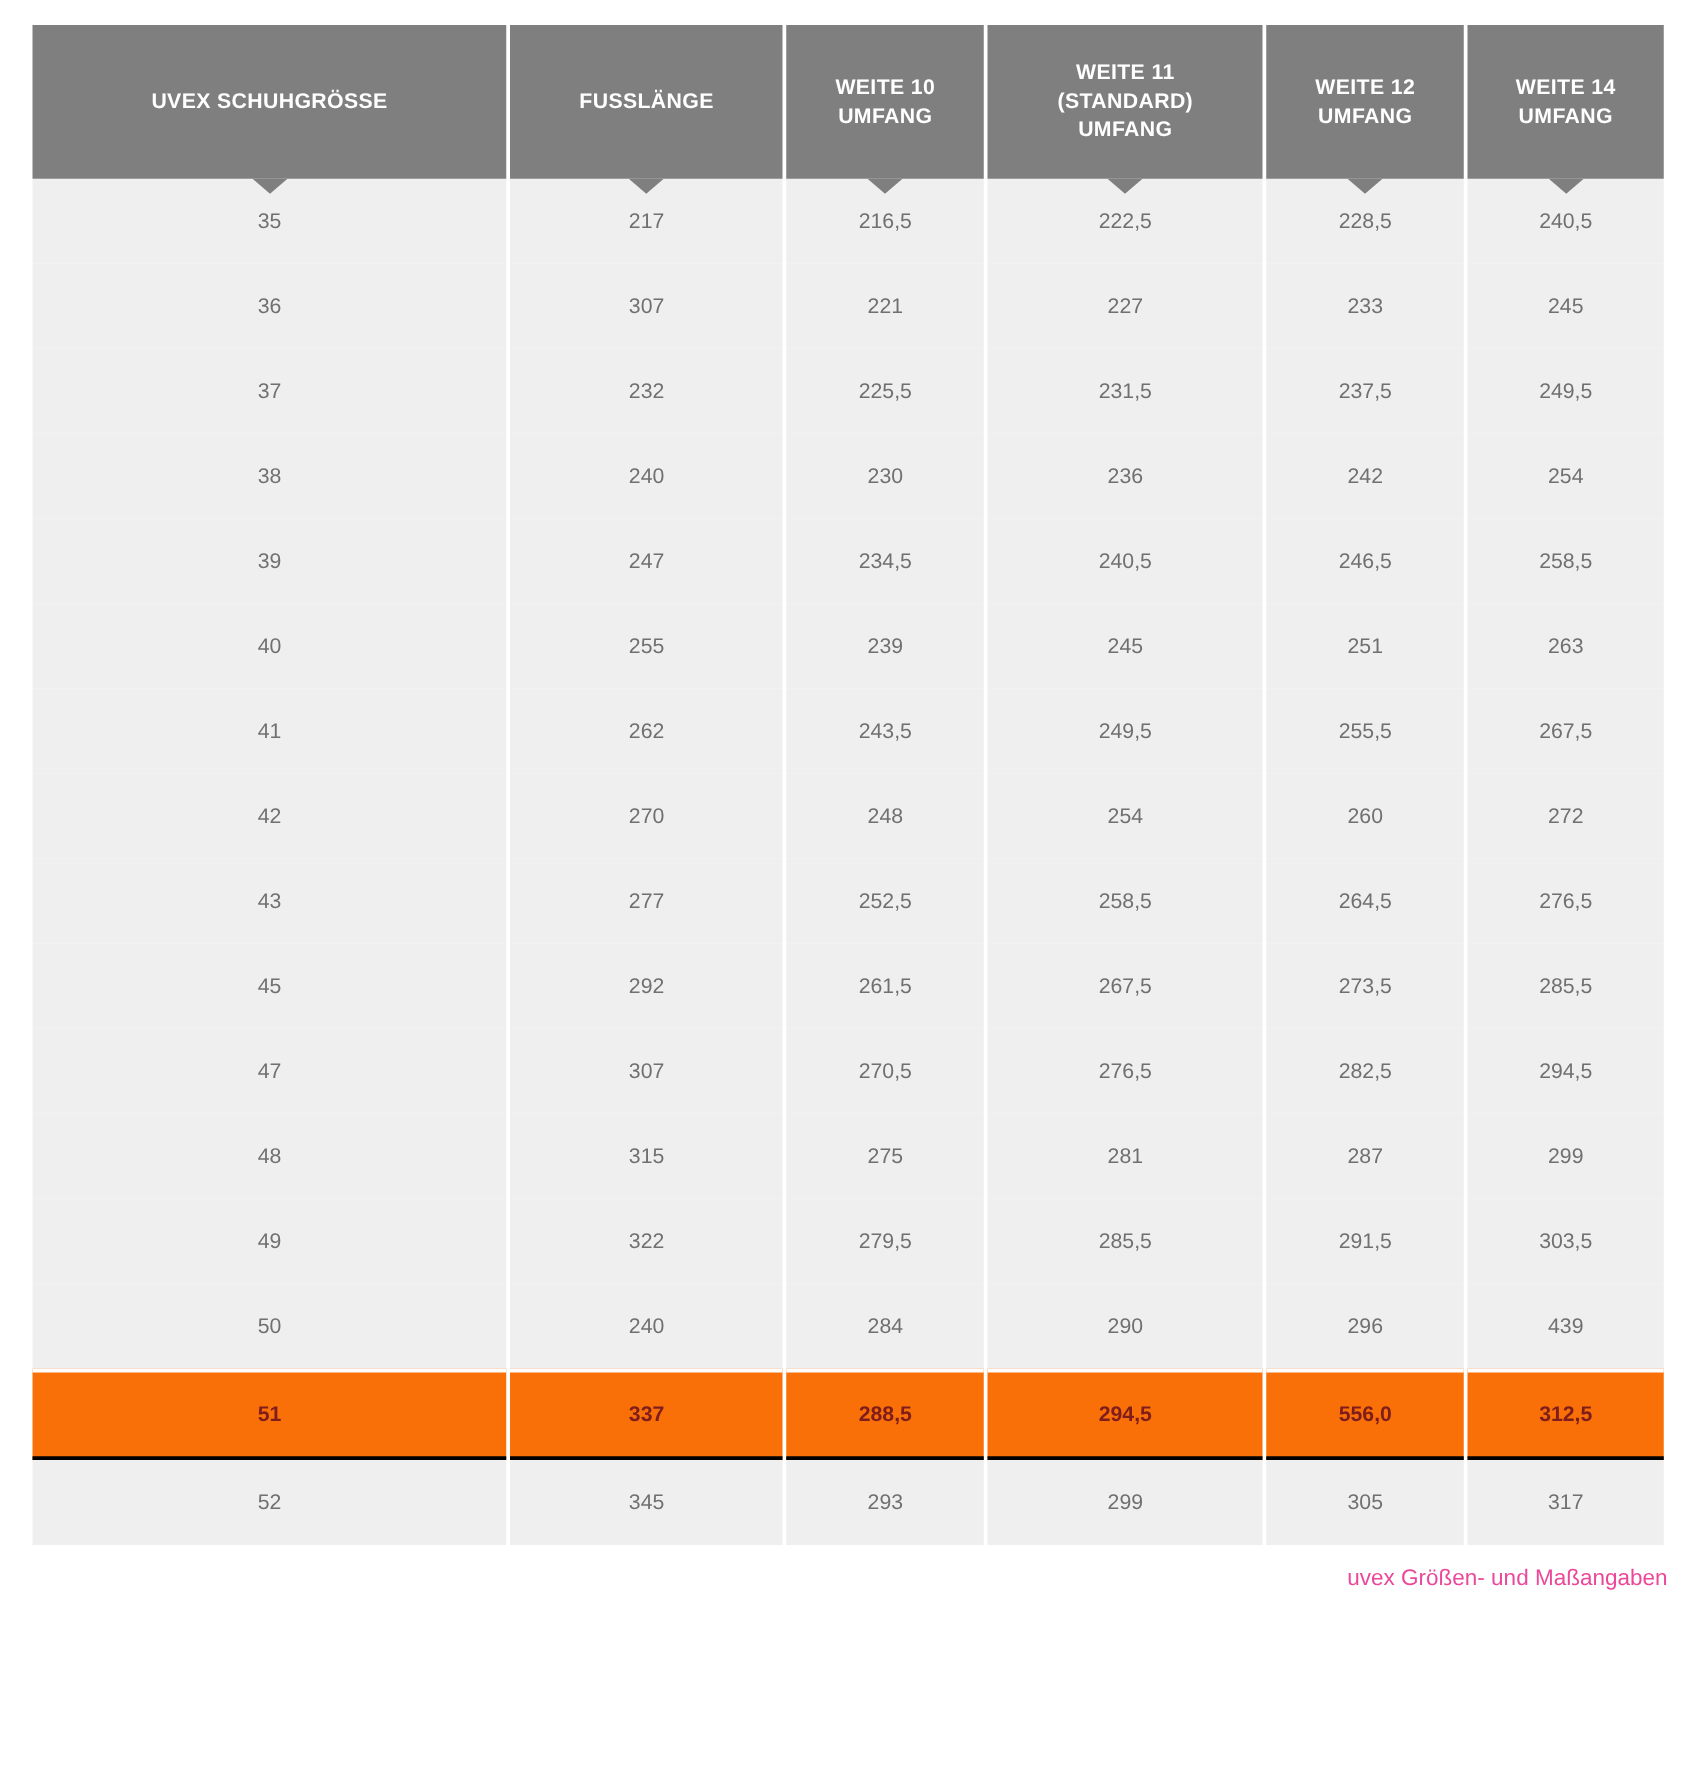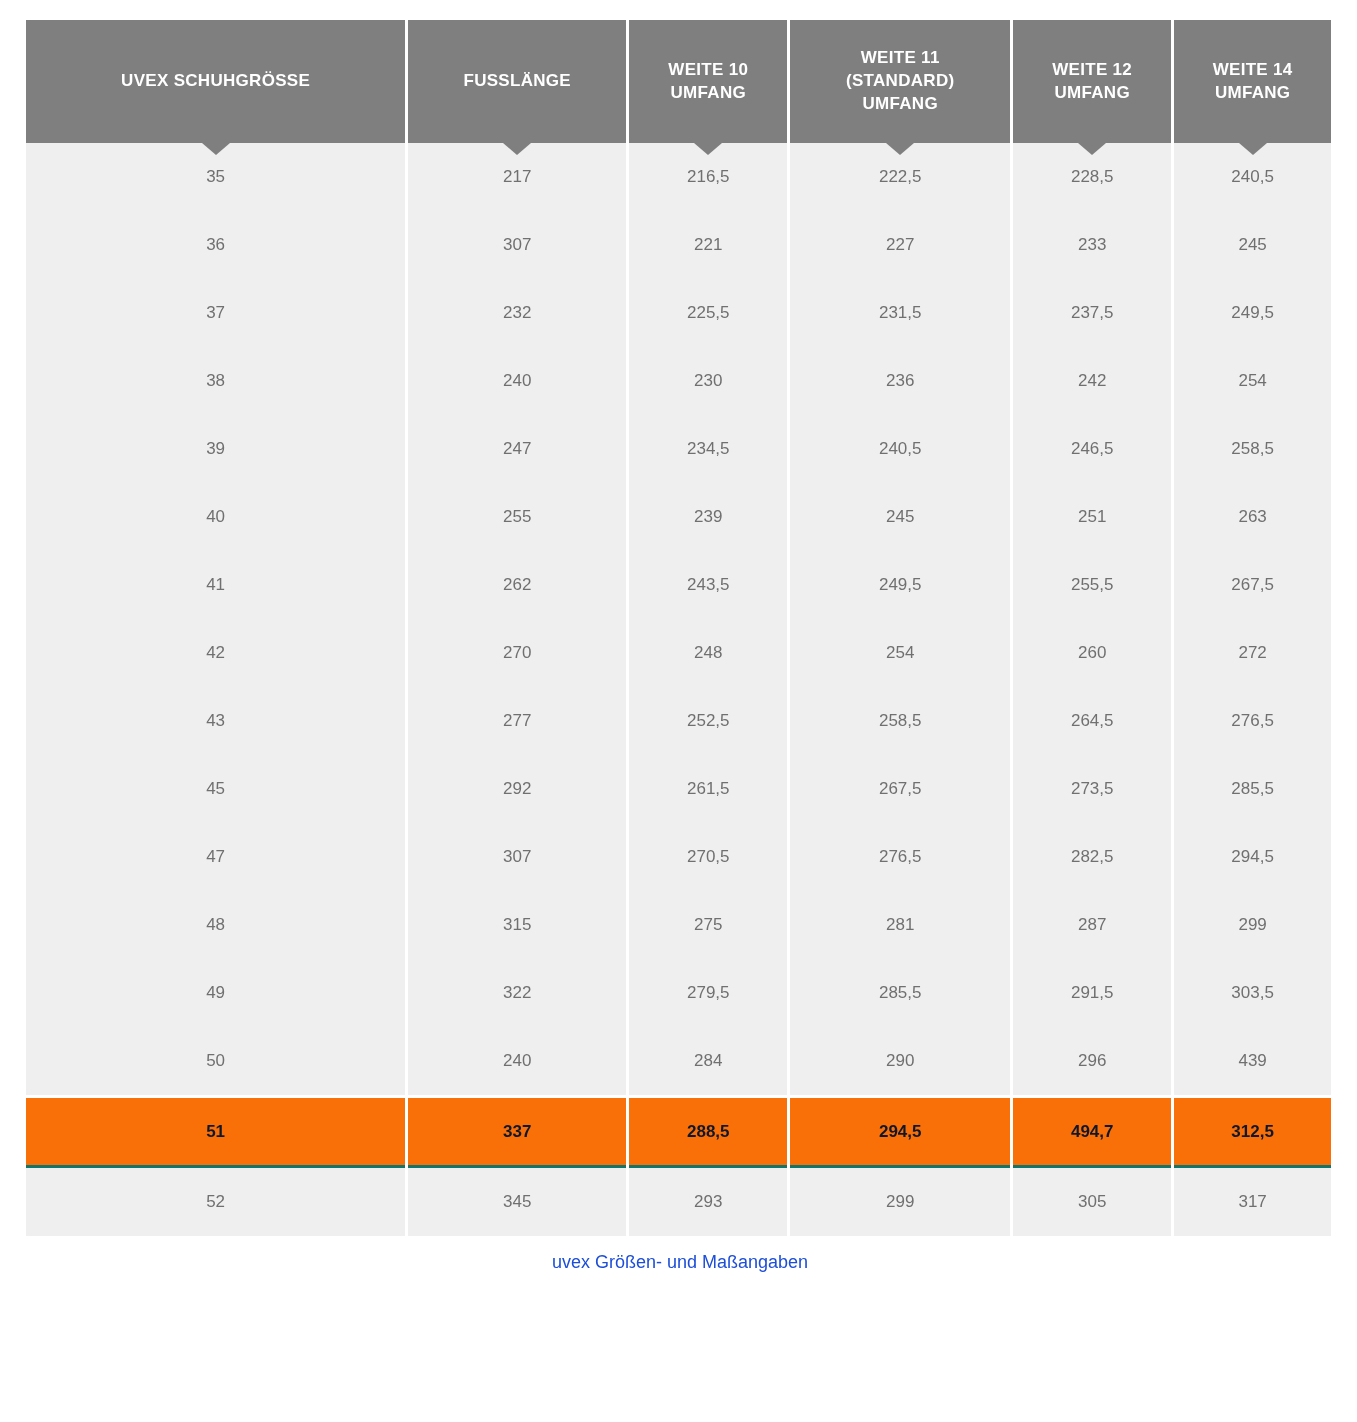--- a/index.html
+++ b/index.html
@@ -66,32 +66,32 @@
     background: #efefef;
     color: #707070;
     font-size: 17px;
     text-align: center;
     vertical-align: middle;
     box-sizing: border-box;
   }
   tbody tr.highlight td {
     height: 73px;
     background: #fa7008;
-    color: #0f172a;
+    color: #7f1d1d;
     font-weight: 700;
     border-top: 3px solid #ffffff;
-    border-bottom: 3px solid #0f766e;
+    border-bottom: 3px solid #000000;
   }
   .caption {
     position: relative;
     margin-top: 16px;
     padding-left: 3px;
-    color: #1d4ed8;
+    color: #ec4899;
     font-size: 18px;
-    text-align: center;
+    text-align: right;
   }
 </style>
 </head>
 <body>
 
 <div class="page">
   <div class="table-wrap">
     <table class="size-table">
       <colgroup>
         <col class="c1">
@@ -227,21 +227,21 @@
             <td>284</td>
             <td>290</td>
             <td>296</td>
             <td>439</td>
           </tr>
           <tr class="highlight">
             <td>51</td>
             <td>337</td>
             <td>288,5</td>
             <td>294,5</td>
-            <td>494,7</td>
+            <td>556,0</td>
             <td>312,5</td>
           </tr>
           <tr>
             <td>52</td>
             <td>345</td>
             <td>293</td>
             <td>299</td>
             <td>305</td>
             <td>317</td>
           </tr>

